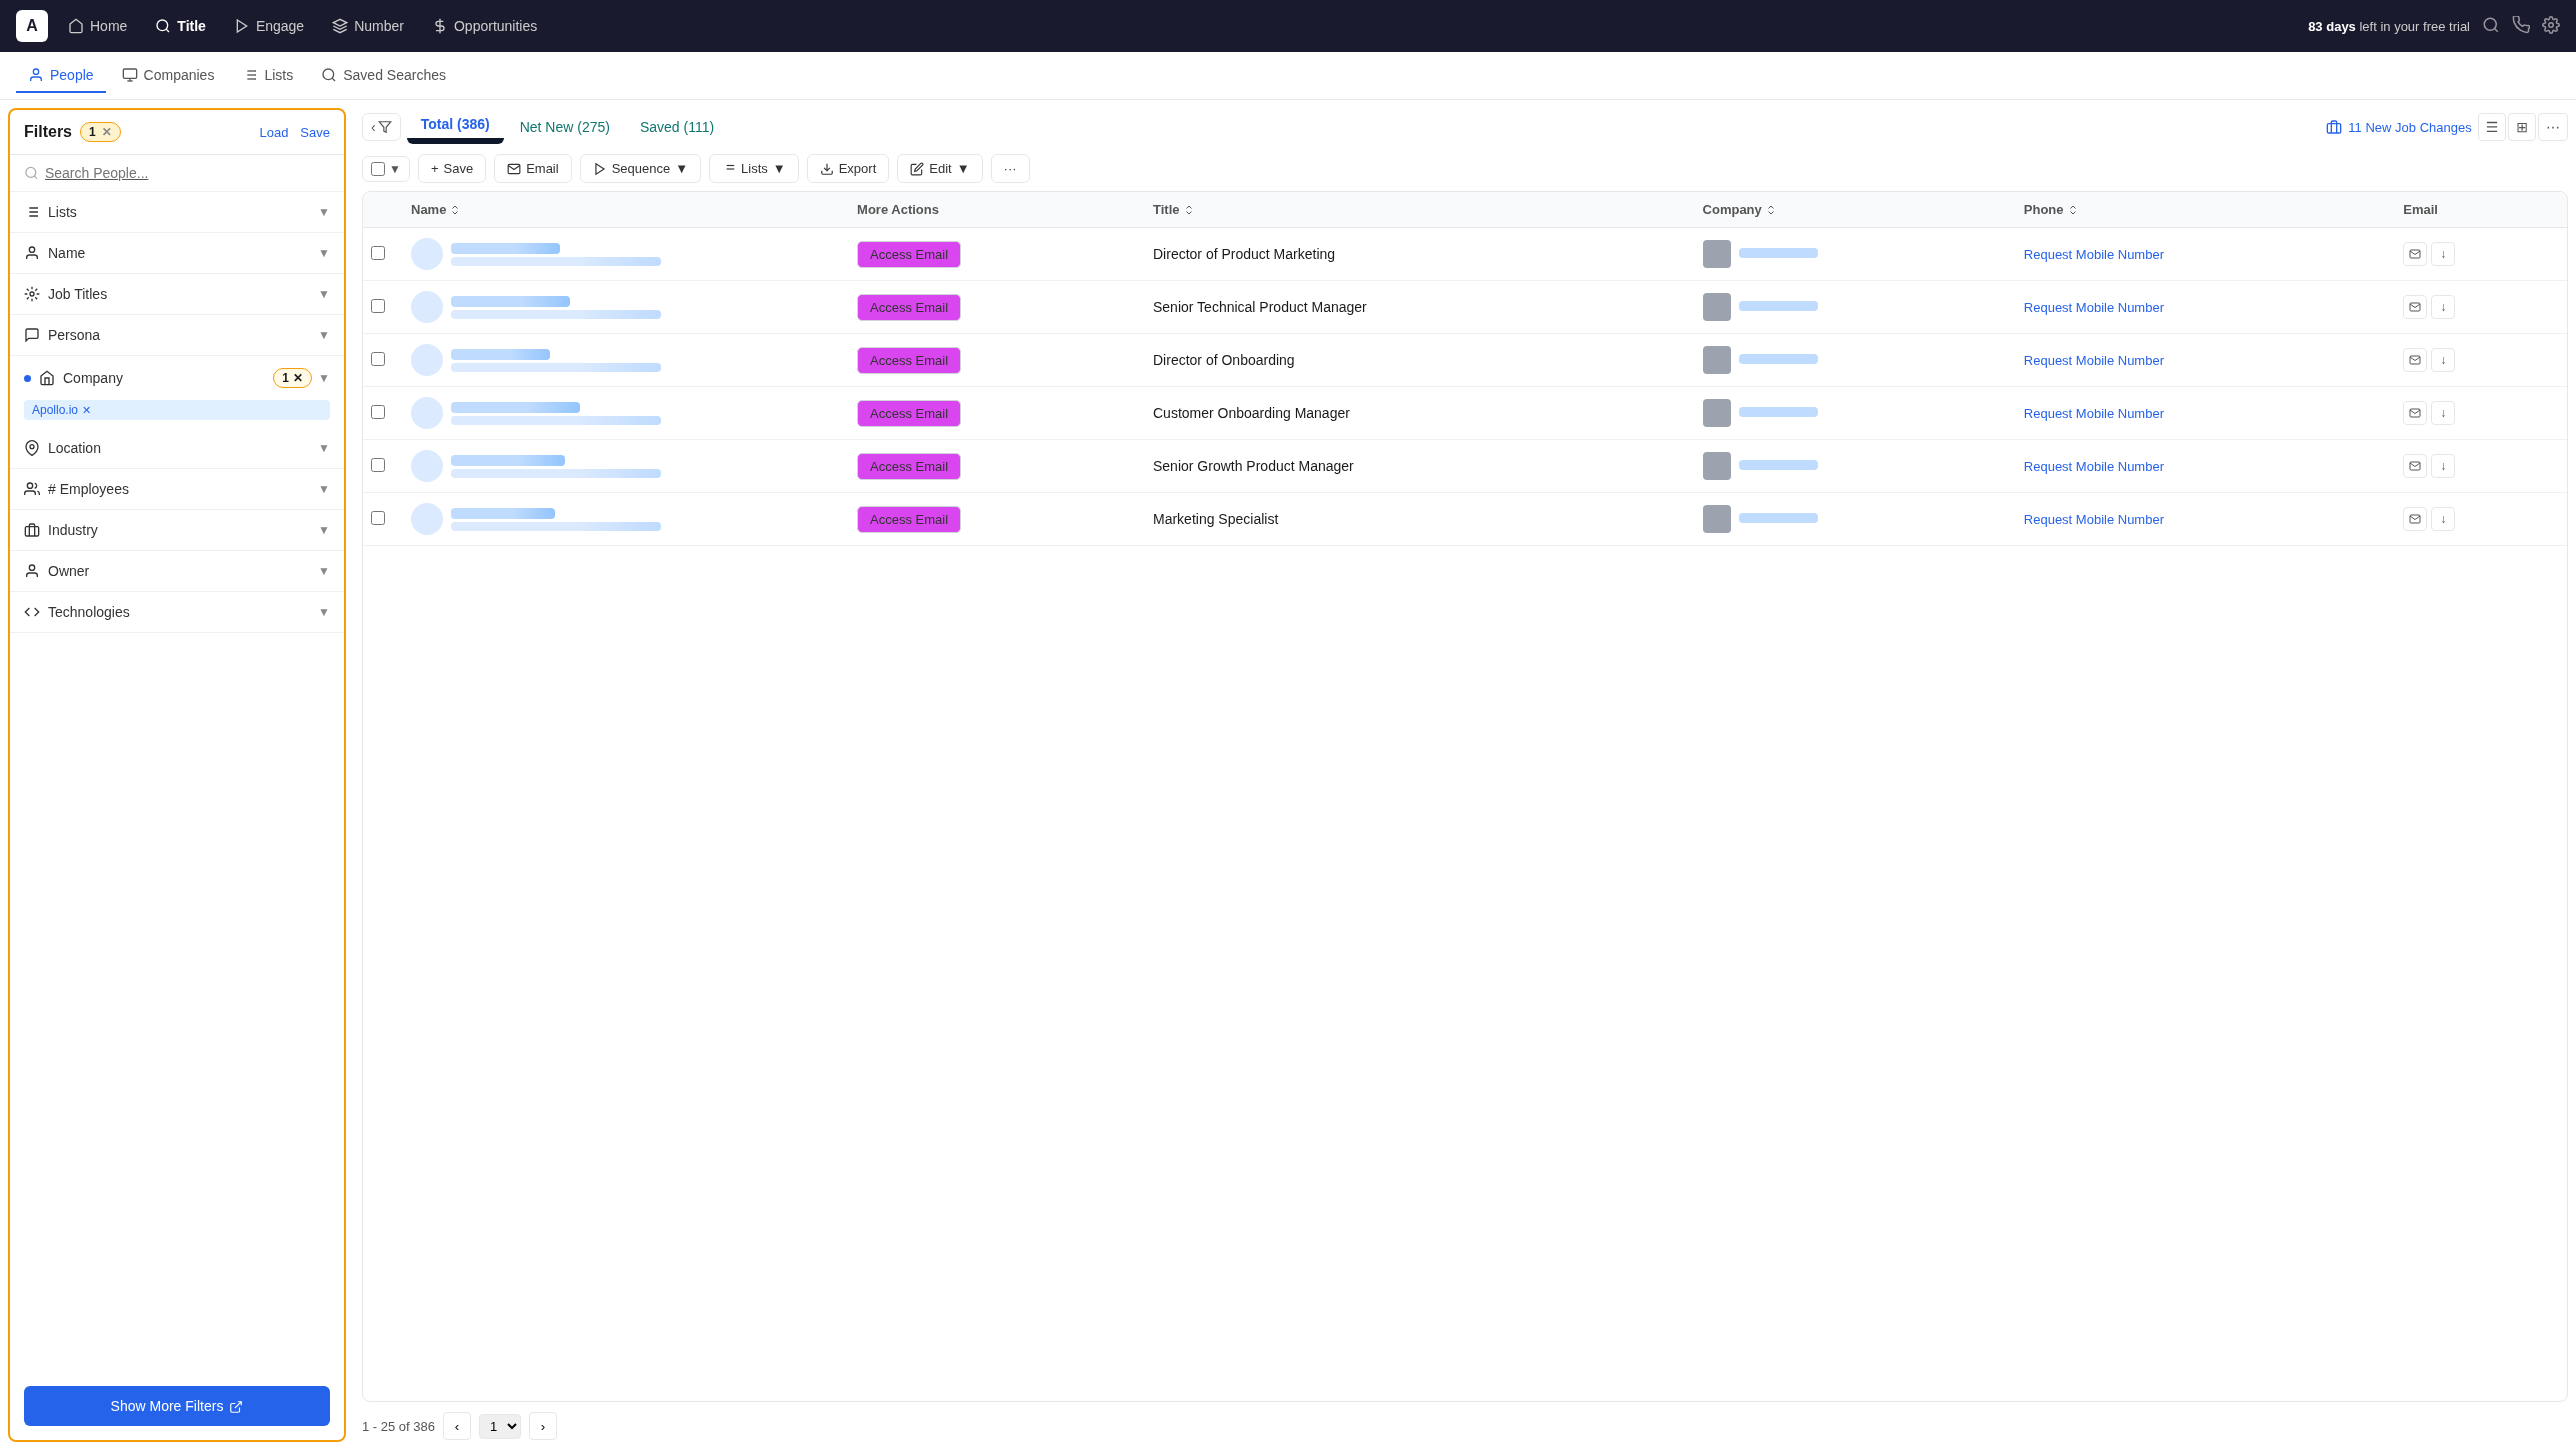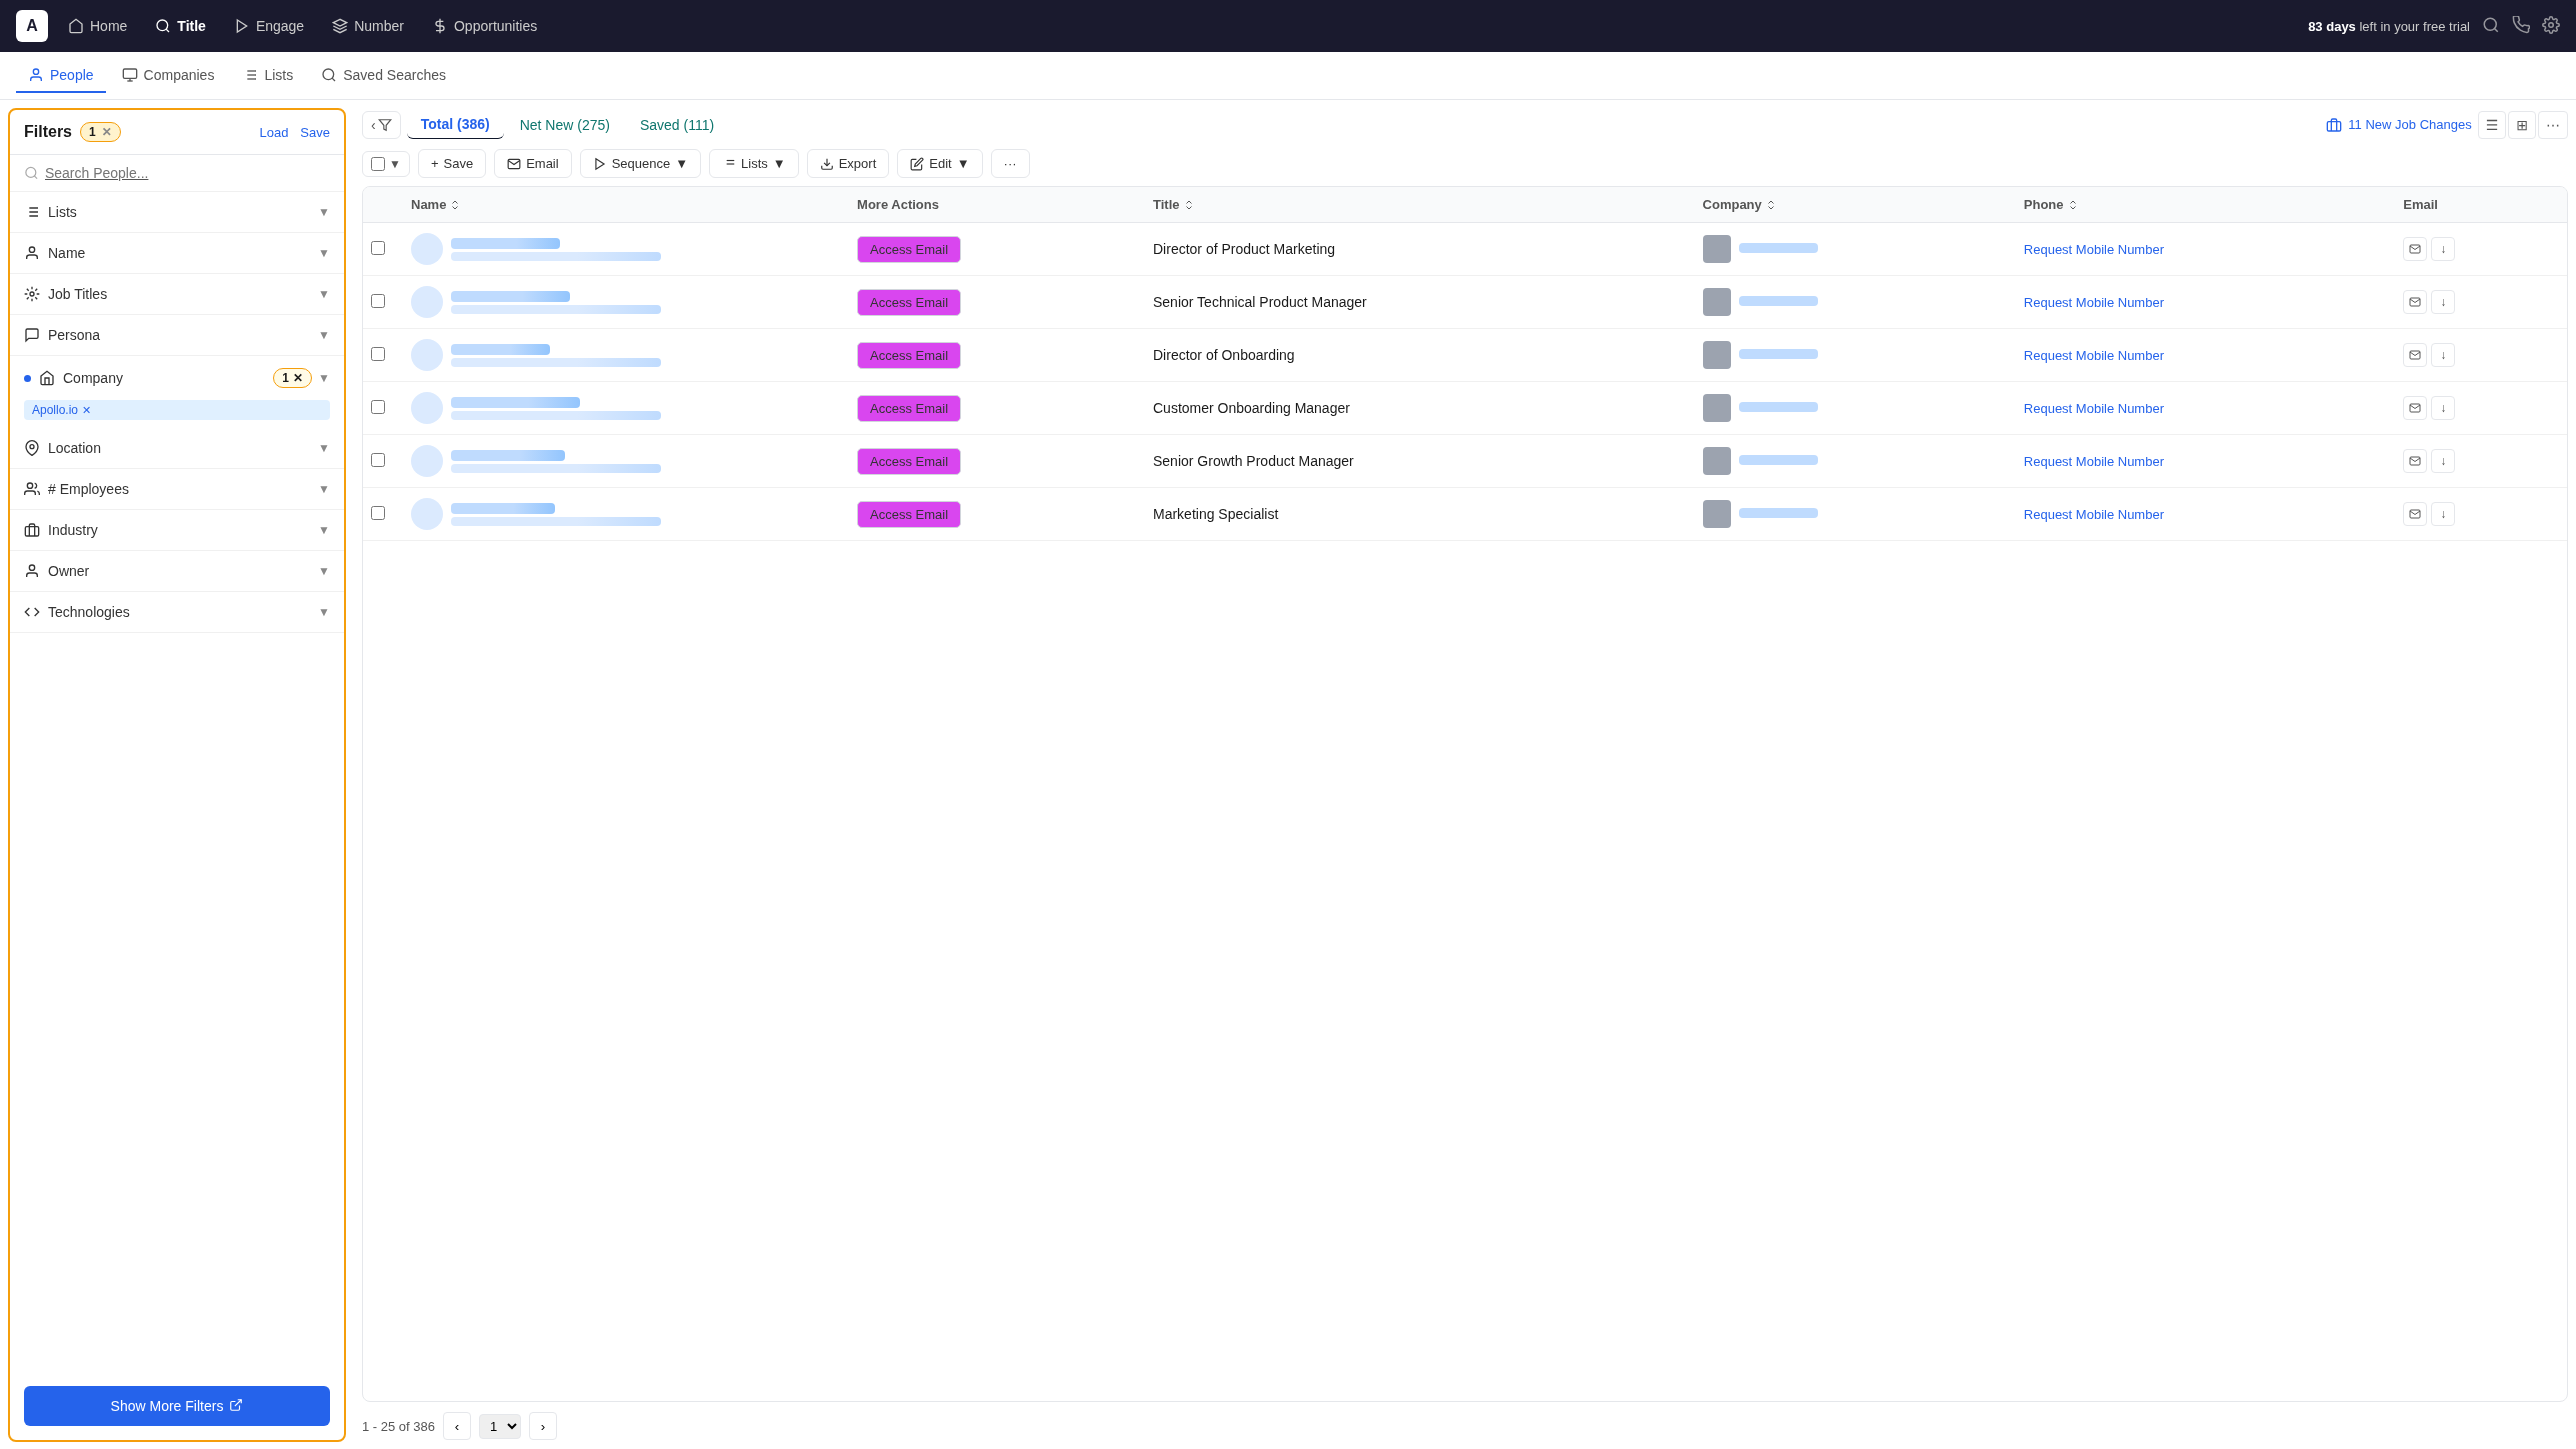--- a/index.html
+++ b/index.html
@@ -46,32 +46,32 @@
     .sidebar-filters { flex: 1; overflow-y: auto; }
     .filter-item { display: flex; align-items: center; justify-content: space-between; padding: 12px 14px; border-bottom: 1px solid #f0f0f0; cursor: pointer; }
     .filter-item-left { display: flex; align-items: center; gap: 8px; color: #333; font-size: 14px; }
     .filter-item-right { display: flex; align-items: center; gap: 6px; }
     .filter-count { display: flex; align-items: center; gap: 4px; background: #fffbe6; border: 1px solid #f59e0b; border-radius: 12px; padding: 2px 8px; font-size: 12px; font-weight: 600; }
     .chevron { color: #888; font-size: 12px; }
     .company-tag { display: flex; align-items: center; gap: 4px; background: #e0f0ff; color: #2563eb; border-radius: 4px; padding: 3px 8px; font-size: 12px; margin: 0 14px 8px; }
     .company-tag-x { cursor: pointer; color: #2563eb; font-size: 11px; }
     .dot-indicator { width: 7px; height: 7px; border-radius: 50%; background: #2563eb; flex-shrink: 0; }
 
-    .show-more-btn { margin: 10px 14px 14px; background: #2563eb; color: #fff; border: none; border-radius: 6px; padding: 12px; width: calc(100% - 28px); cursor: pointer; font-size: 14px; font-weight: 500; display: flex; align-items: flex-start; justify-content: center; gap: 6px; }
+    .show-more-btn { margin: 10px 14px 14px; background: #2563eb; color: #fff; border: none; border-radius: 6px; padding: 12px; width: calc(100% - 28px); cursor: pointer; font-size: 14px; font-weight: 500; display: flex; align-items: flex-end; justify-content: center; gap: 6px; }
 
     
     .content { flex: 1; display: flex; flex-direction: column; overflow: hidden; padding: 0 8px; }
 
     
     .toolbar { display: flex; align-items: center; justify-content: space-between; padding: 10px 0; gap: 8px; }
     .toolbar-left { display: flex; align-items: center; gap: 6px; }
     .toolbar-right { display: flex; align-items: center; gap: 6px; }
     .tab-group { display: flex; align-items: center; gap: 2px; }
     .tab { padding: 6px 14px; border-radius: 6px; cursor: pointer; font-size: 14px; color: #0f766e; }
-    .tab.active { color: #2563eb; font-weight: 600; border-bottom: 1px solid #0f172a; text-align: right; }
+    .tab.active { color: #2563eb; font-weight: 600; border-bottom: 6px solid #0f172a; text-align: right; }
     .filter-nav-btn { display: flex; align-items: center; gap: 2px; border: 1px solid #e5e7eb; border-radius: 6px; padding: 5px 8px; cursor: pointer; color: #555; background: #fff; }
     .btn { display: flex; align-items: center; gap: 5px; border: 1px solid #e5e7eb; border-radius: 6px; padding: 6px 12px; cursor: pointer; color: #333; background: #fff; font-size: 13px; white-space: nowrap; }
     .job-changes-btn { display: flex; align-items: center; gap: 6px; color: #2563eb; font-size: 13px; cursor: pointer; border: none; background: none; font-weight: 500; }
     .view-icons { display: flex; gap: 2px; }
     .view-icon-btn { padding: 5px 7px; border: 1px solid #e5e7eb; border-radius: 4px; cursor: pointer; background: #fff; color: #555; font-size: 14px; }
 
     
     .table-container { flex: 1; overflow: auto; border: 1px solid #e5e7eb; border-radius: 8px; }
     table { width: 100%; border-collapse: collapse; }
     thead { background: #f9fafb; position: sticky; top: 0; z-index: 2; }

